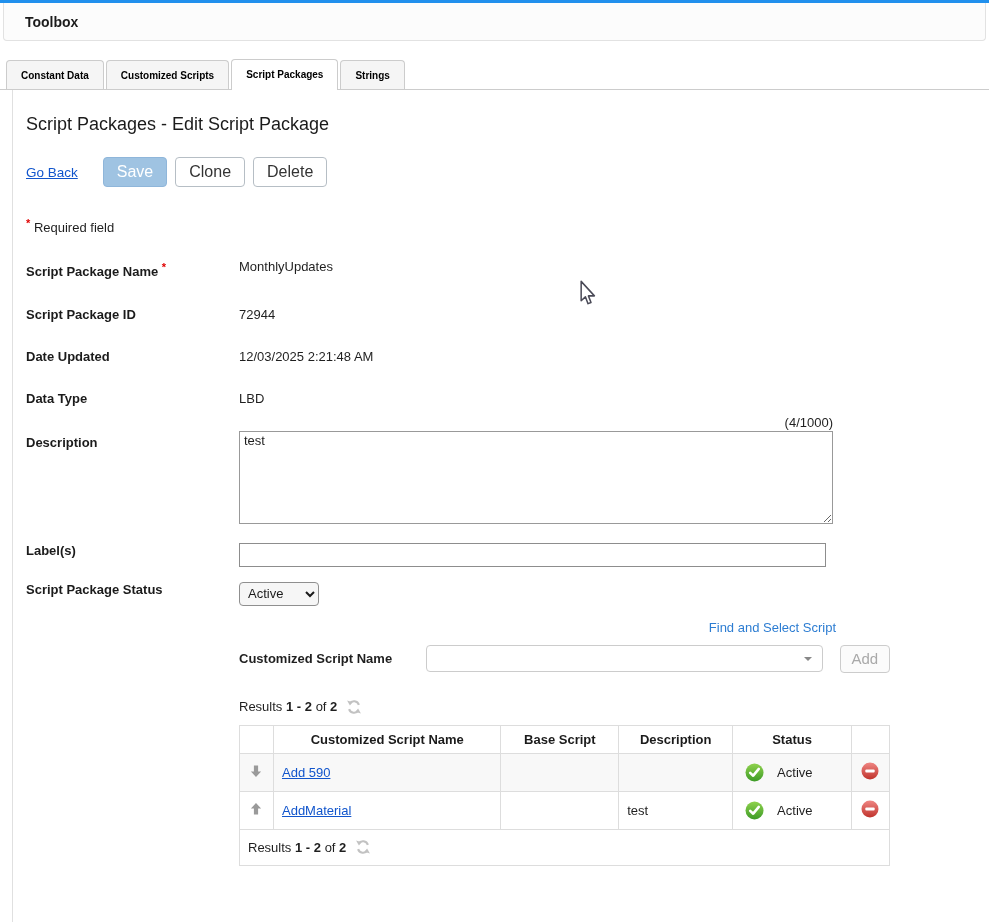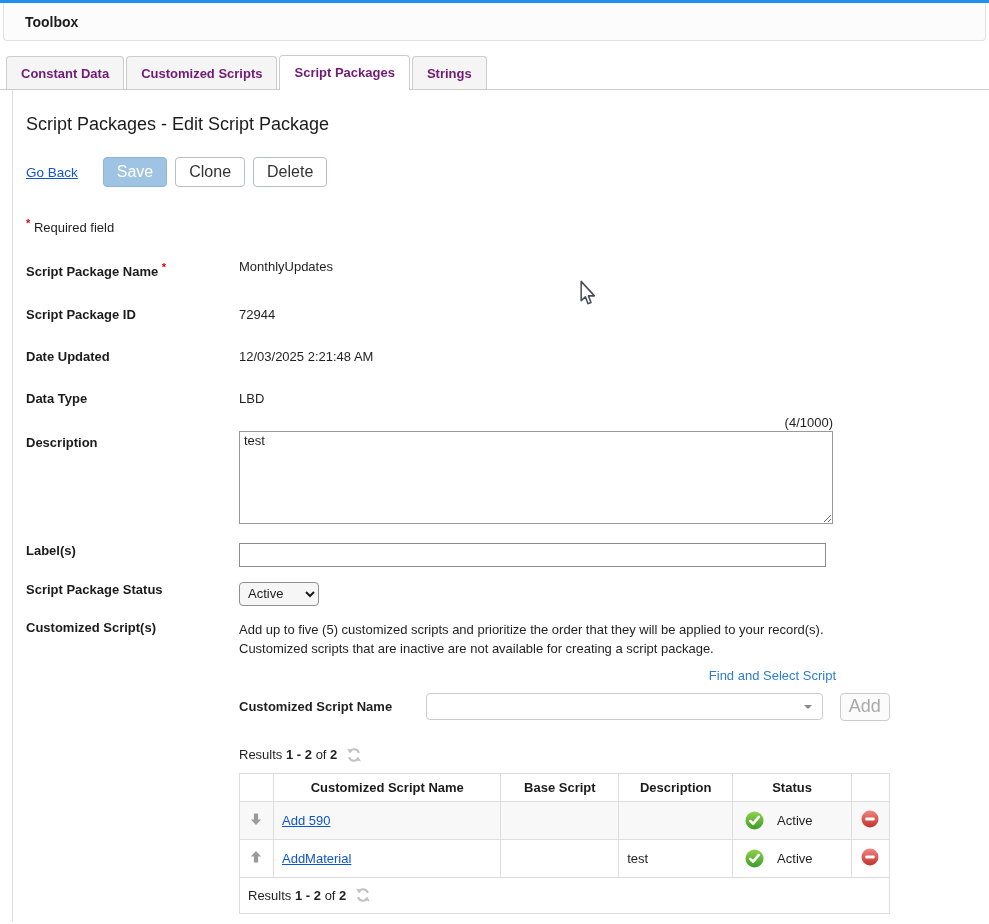--- a/index.html
+++ b/index.html
@@ -16,21 +16,21 @@
     display:flex; align-items:center; padding-left:21px;
     font-weight:bold; font-size:14px; color:#1b1b1b;
   }
   .tab-strip {
     margin-top:14px; padding-left:6px; border-bottom:1px solid #ccc;
     display:flex; align-items:flex-end; gap:2px; height:35px;
   }
   .tab {
     background:#f5f5f5; border:1px solid #ccc; border-bottom:none;
     border-radius:4px 4px 0 0; padding:9px 14px 8px;
-    font-weight:bold; font-size:13px; color:#701a75; cursor:pointer; white-space:nowrap;
+    font-weight:bold; font-size:10px; color:#000000; cursor:pointer; white-space:nowrap;
   }
   .tab.active { background:#fff; margin-bottom:-1px; padding-bottom:10px; }
   .content {
     margin-left:12px; border-left:1px solid #e0e0e0;
     min-height:832px; padding-left:13px; position:relative;
   }
   .page-title { font-size:18px; font-weight:400; color:#1b1b1b; margin:0; padding-top:24px; }
   .actions { display:flex; align-items:center; gap:8px; margin-top:22px; }
   .go-back { color:#1155cc; text-decoration:underline; margin-right:17px; font-size:13.5px; cursor:pointer; }
   .btn {
@@ -71,21 +71,21 @@
   .combobox {
     width:410px; height:27px; border:1px solid #ccc; border-radius:4px;
     background:#fff; position:relative; cursor:pointer;
   }
   .combo-arrow {
     position:absolute; right:10px; top:11px; width:0; height:0;
     border:4.5px solid transparent; border-top-color:#888; border-bottom:none;
   }
   .add-btn {
     margin-left:17px; width:52px; height:28px; border:1px solid #ccc; border-radius:4px;
-    background:#fbfbfb; color:#a9a9a9; font-family:inherit; font-size:18px; padding:0;
+    background:#fbfbfb; color:#a9a9a9; font-family:inherit; font-size:15px; padding:0;
   }
   .results-bar { display:flex; align-items:center; gap:9px; }
   .results-top { margin-left:213px; margin-top:26px; }
   .results-text b { font-weight:bold; }
   .refresh-icon { display:inline-flex; cursor:pointer; }
   .script-table {
     margin-left:213px; margin-top:10px; width:651px;
     border-collapse:collapse; font-size:13px; border:1px solid #ccc;
   }
   .script-table th, .script-table td { border:1px solid #ddd; }
@@ -172,24 +172,20 @@
       <input class="labels-input" value="" style="">
     </div>
 
     <div class="frow mb14">
       <div class="flabel">Script Package Status</div>
       <select class="status-select">
         <option>Active</option>
       </select>
     </div>
 
-    <div class="frow mb10">
-      <div class="flabel">Customized Script(s)</div>
-      <div class="fvalue help-text">Add up to five (5) customized scripts and prioritize the order that they will be applied to your record(s). Customized scripts that are inactive are not available for creating a script package.</div>
-    </div>
 
   </div>
 
   <div class="picker-area">
     <div class="find-link-row">
       <a class="find-link">Find and Select Script</a>
     </div>
     <div class="picker-row">
       <div class="picker-label">Customized Script Name</div>
       <div class="combobox">

